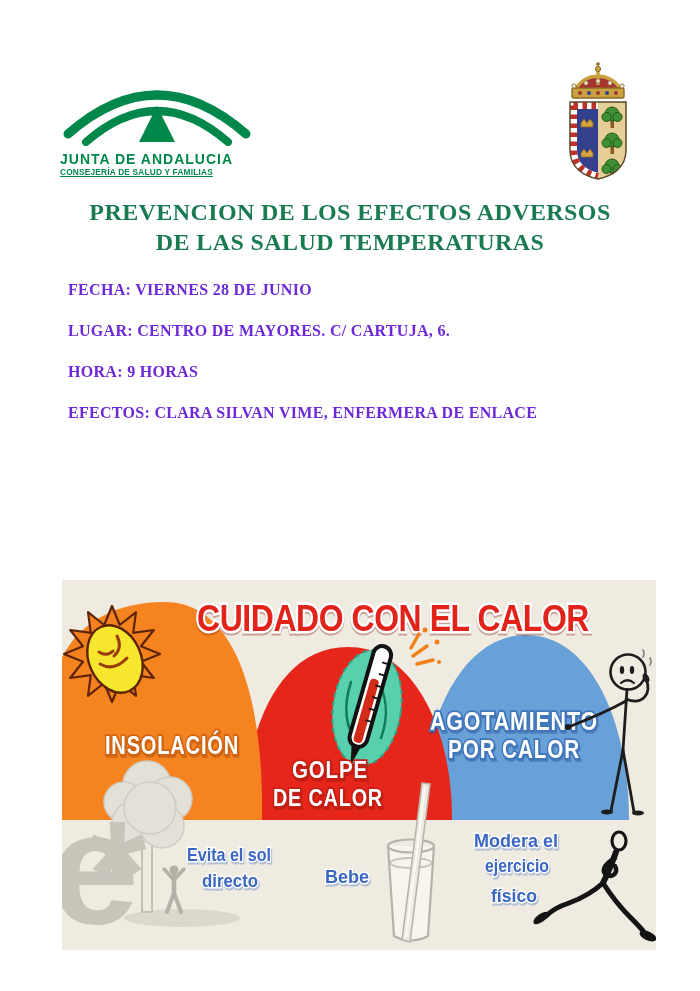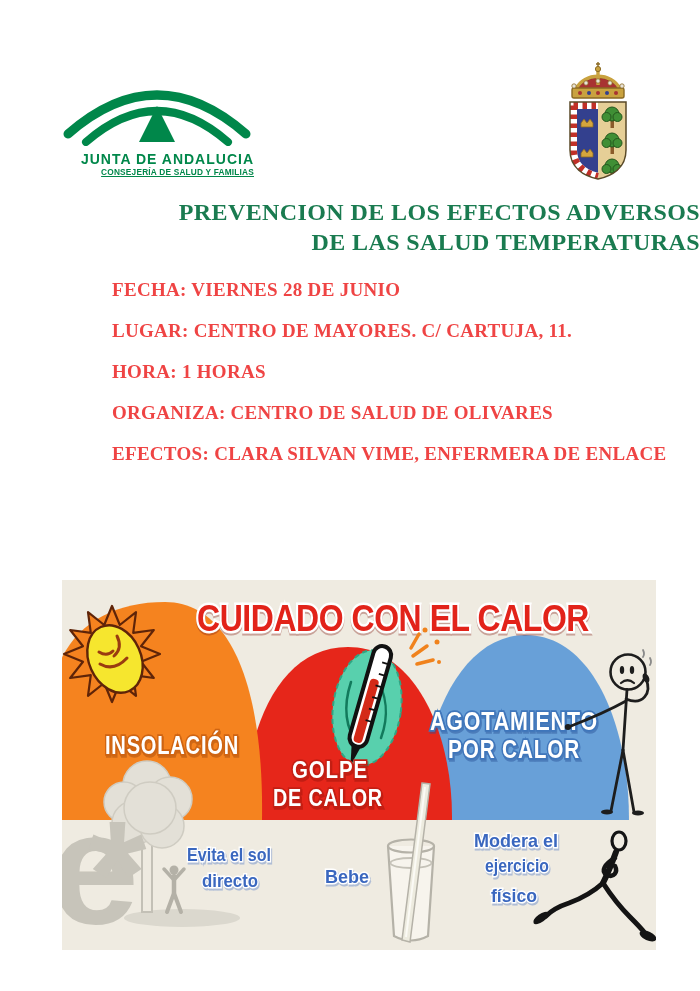--- a/index.html
+++ b/index.html
@@ -1,30 +1,30 @@
 <!DOCTYPE html>
 <html><head>
 <meta charset="utf-8">
 <style>
   html,body{margin:0;padding:0;background:#fff;}
   .page{position:relative;width:700px;height:991px;background:#ffffff;overflow:hidden;
         font-family:"Liberation Serif",serif;}
   
-  .logo{position:absolute;left:60px;top:72px;width:194px;text-align:right;}
+  .logo{position:absolute;left:60px;top:72px;width:194px;text-align:left;}
   .logo-org{margin-top:1px;color:#00874a;font-family:"Liberation Sans",sans-serif;
             font-weight:bold;font-size:14px;letter-spacing:1px;white-space:nowrap;}
   .logo-dept{color:#00874a;font-family:"Liberation Sans",sans-serif;font-weight:bold;
              font-size:8.3px;letter-spacing:0.2px;white-space:nowrap;text-decoration:underline;}
   .crest{position:absolute;left:556px;top:62px;}
   
-  .doc-title{position:absolute;top:197px;left:0;width:700px;margin:0;text-align:right;
+  .doc-title{position:absolute;top:197px;left:0;width:700px;margin:0;text-align:center;
              color:#1a7b50;font-size:24px;line-height:30px;font-weight:bold;letter-spacing:0.4px;}
   
-  .details{position:absolute;left:68px;top:280px;color:#ef4444;font-weight:bold;
-           font-size:19px;letter-spacing:0.3px;margin-left:44px;}
+  .details{position:absolute;left:68px;top:280px;color:#6d28d9;font-weight:bold;
+           font-size:16px;letter-spacing:0.3px;}
   .details p{margin:0 0 21px 0;line-height:20px;white-space:nowrap;}
   .details p.p2{margin-top:-19px;padding-left:94px;}
   
   .poster{position:absolute;left:62px;top:580px;width:648px;height:370px;}
   .poster svg{display:block;}
   .poster text{font-family:"Liberation Sans",sans-serif;font-weight:bold;}
   .poster-title{fill:#e2231a;stroke:#ffffff;stroke-width:5px;paint-order:stroke;
                 font-size:37px;letter-spacing:-0.5px;
                 filter:drop-shadow(0 2px 0 rgba(130,25,18,0.35));}
   .lbl{fill:#ffffff;paint-order:stroke;letter-spacing:1px;}
@@ -115,23 +115,22 @@
     </g>
   </svg>
 
   <h1 class="doc-title">
     <span>PREVENCION DE LOS EFECTOS ADVERSOS</span><br>
     <span>DE LAS SALUD TEMPERATURAS</span>
   </h1>
 
   <div class="details">
     <p>FECHA: VIERNES 28 DE JUNIO</p>
-    <p>LUGAR: CENTRO DE MAYORES. C/ CARTUJA, 11.</p>
-    <p>HORA: 1 HORAS</p>
-    <p>ORGANIZA: CENTRO DE SALUD DE OLIVARES</p>
+    <p>LUGAR: CENTRO DE MAYORES. C/ CARTUJA, 6.</p>
+    <p>HORA: 9 HORAS</p>
     <p>EFECTOS: CLARA SILVAN VIME, ENFERMERA DE ENLACE</p>
   </div>
 
   <div class="poster">
     <svg width="594" height="370" viewBox="0 0 594 370">
       <rect x="0" y="0" width="594" height="370" fill="#efebe1"></rect>
 
       <path d="M 358,240 C 359,140 400,55 464,55 C 528,55 567,140 567,240 Z" fill="#68a0d8"></path>
       <path d="M 181,240 C 183,150 216,67 286,67 C 352,67 391,152 390,240 Z" fill="#e6261a"></path>
       <path d="M -12,240 L -12,120 C -5,55 40,22 103,22 C 172,22 202,115 200,240 Z" fill="#f5831f"></path>

